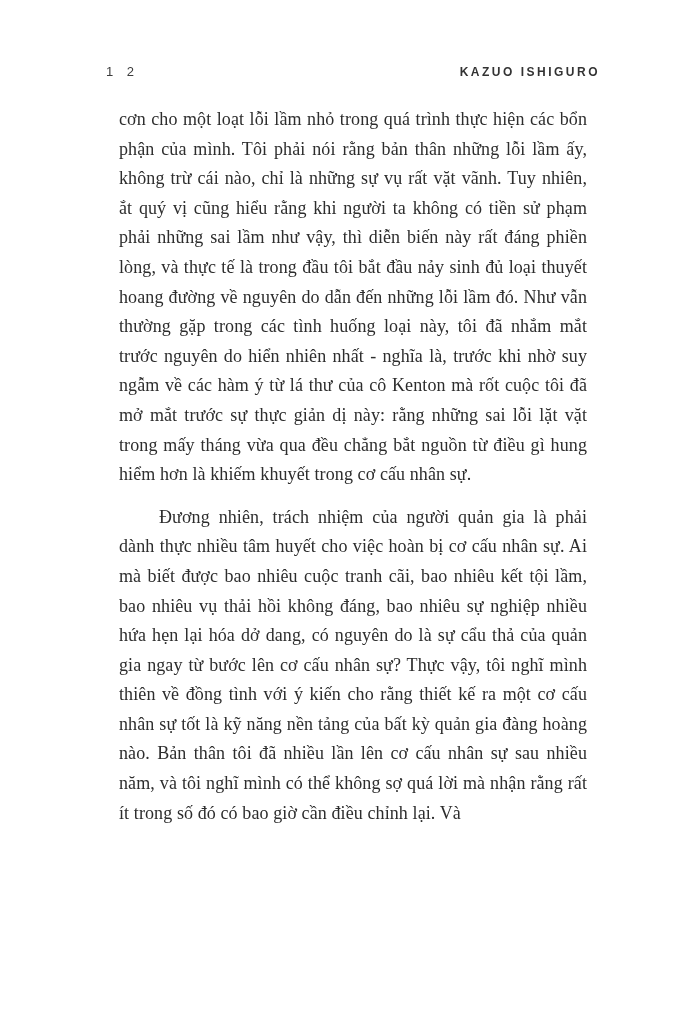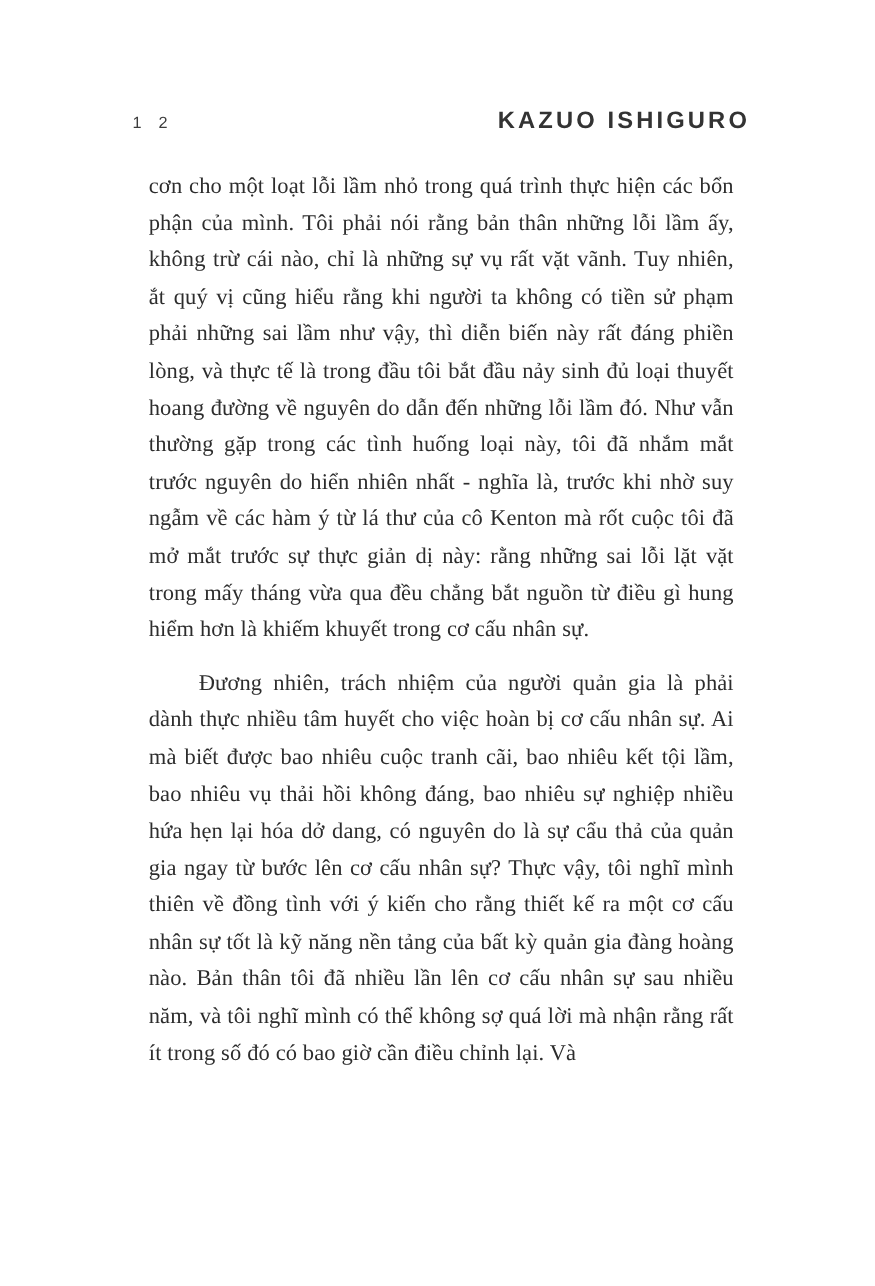--- a/index.html
+++ b/index.html
@@ -11,37 +11,37 @@
     height: 1029px;
     background: #ffffff;
     overflow: hidden;
     font-family: "Liberation Serif", "DejaVu Serif", serif;
   }
   .page {
     box-sizing: border-box;
     width: 700px;
     height: 1029px;
     background: #ffffff;
-    padding: 86px 100px 40px 106px;
+    padding: 64px 100px 40px 106px;
   }
   .page-header {
     display: flex;
     justify-content: space-between;
     align-items: baseline;
     font-family: "Liberation Sans", "DejaVu Sans", sans-serif;
     color: #3c3c3c;
     margin-bottom: 26px;
   }
   .page-number {
     font-size: 13px;
     letter-spacing: 5px;
     font-weight: 500;
   }
   .running-head {
-    font-size: 19px;
+    font-size: 12px;
     font-weight: 700;
     letter-spacing: 2.5px;
     color: #333333;
   }
   .body-text {
     font-size: 18px;
     line-height: 29.6px;
     color: #2d2d2d;
     text-align: justify;
     letter-spacing: 0.1px;

